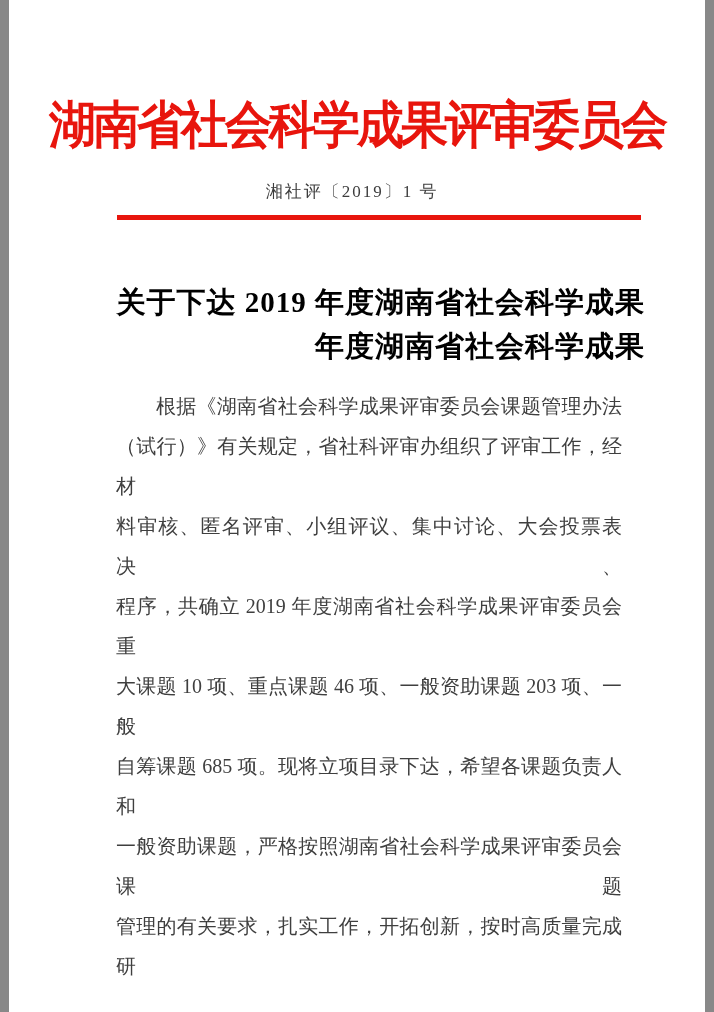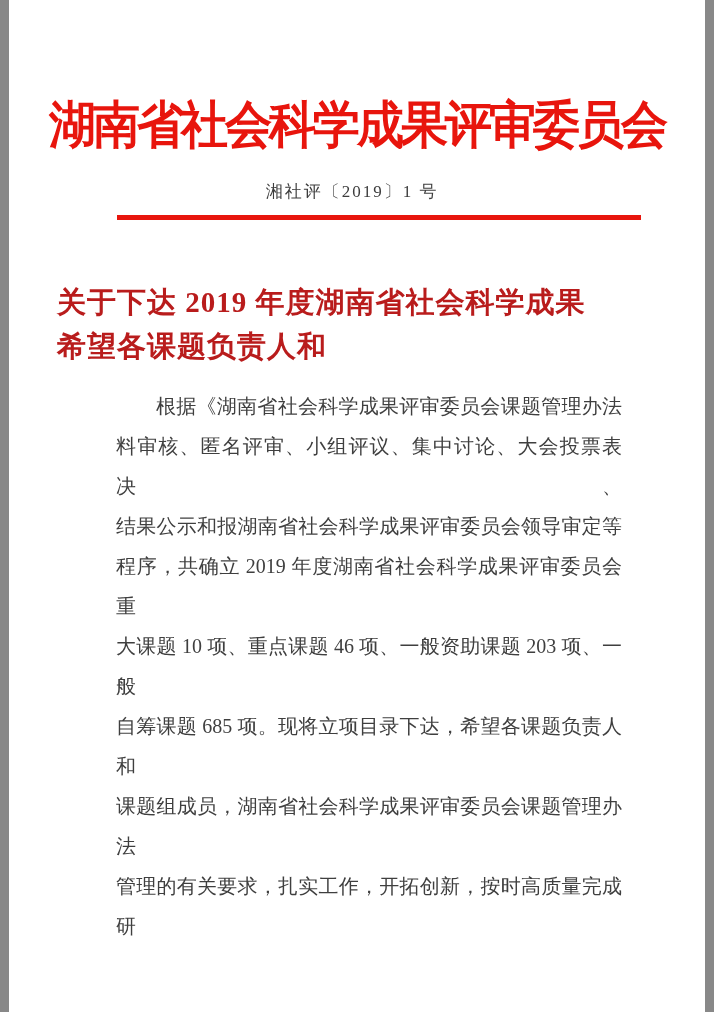--- a/index.html
+++ b/index.html
@@ -48,25 +48,25 @@
     left: 108px;
     width: 524px;
     height: 5px;
     background: #e8150d;
   }
   .doc-title {
     position: absolute;
     top: 280px;
     left: 48px;
     right: 60px;
-    text-align: left;
+    text-align: right;
     font-size: 29px;
     line-height: 44px;
     font-weight: 700;
-    color: #b91c1c;
+    color: #000000;
     letter-spacing: 1px;
   }
   .body-block {
     position: absolute;
     top: 386px;
     left: 107px;
     width: 506px;
     font-size: 20px;
     line-height: 40px;
     color: #3f3f3f;
@@ -91,29 +91,29 @@
 <div class="page">
 
   <div class="org-name">湖南省社会科学成果评审委员会</div>
 
   <div class="doc-number">湘社评〔2019〕1 号</div>
 
   <div class="red-rule"></div>
 
   <div class="doc-title">
     <div>关于下达 2019 年度湖南省社会科学成果</div>
-    <div>希望各课题负责人和</div>
+    <div>年度湖南省社会科学成果</div>
   </div>
 
   <div class="body-block">
     <div class="paragraph">
         <div class="para-line">根据《湖南省社会科学成果评审委员会课题管理办法</div>
+        <div class="para-line">（试行）》有关规定，省社科评审办组织了评审工作，经材</div>
         <div class="para-line">料审核、匿名评审、小组评议、集中讨论、大会投票表决、</div>
-        <div class="para-line">结果公示和报湖南省社会科学成果评审委员会领导审定等</div>
         <div class="para-line">程序，共确立 2019 年度湖南省社会科学成果评审委员会重</div>
         <div class="para-line">大课题 10 项、重点课题 46 项、一般资助课题 203 项、一般</div>
         <div class="para-line">自筹课题 685 项。现将立项目录下达，希望各课题负责人和</div>
-        <div class="para-line">课题组成员，湖南省社会科学成果评审委员会课题管理办法</div>
+        <div class="para-line">一般资助课题，严格按照湖南省社会科学成果评审委员会课题</div>
         <div class="para-line">管理的有关要求，扎实工作，开拓创新，按时高质量完成研</div>
       </div>
   </div>
 
 </div>
 
 </body></html>

